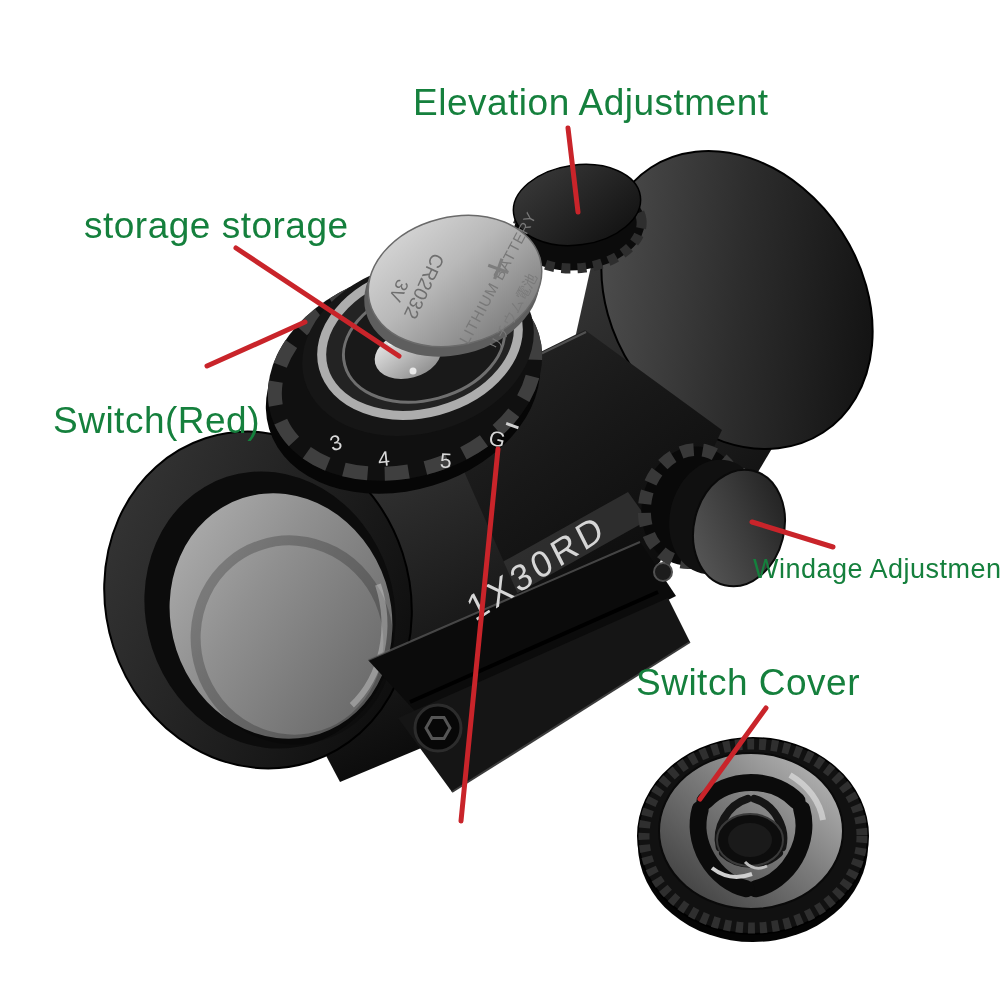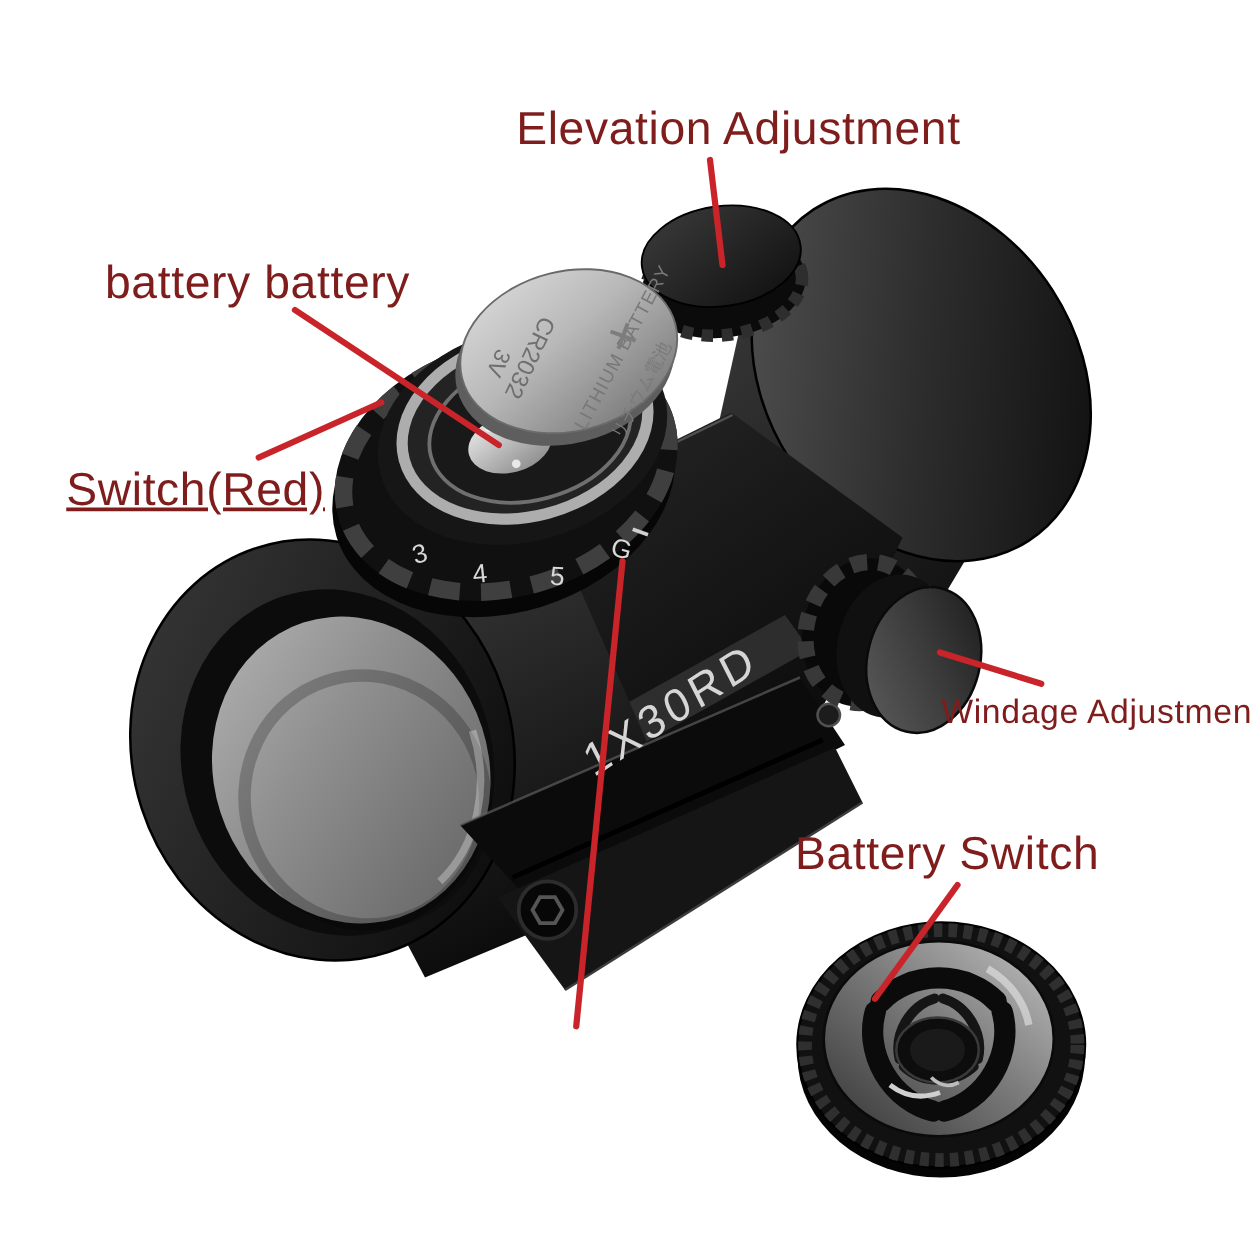--- a/index.html
+++ b/index.html
@@ -6,21 +6,21 @@
   .stage{
     position:relative;
     width:1000px;height:1000px;
     background:#ffffff;
     overflow:hidden;
     font-family:"Liberation Sans", sans-serif;
   }
   .stage svg{position:absolute;left:0;top:0;}
   .callout{
     position:absolute;
-    color:#7f1d1d;
+    color:#15803d;
     font-family:"Liberation Sans", sans-serif;
     white-space:nowrap;
     line-height:1;
     letter-spacing:0.5px;
   }
   .fs-big{font-size:37px;}
   .fs-small{font-size:27px;}
 </style>
 </head>
 <body>
@@ -181,18 +181,18 @@
     <line x1="568" y1="128" x2="578" y2="212"></line>
     <line x1="236" y1="248" x2="399" y2="356"></line>
     <line x1="207" y1="366" x2="305" y2="322"></line>
     <line x1="833" y1="547" x2="752" y2="522"></line>
     <line x1="766" y1="708" x2="700" y2="799"></line>
     <line x1="498" y1="449" x2="461" y2="821"></line>
   </g>
 </svg>
 
 <div class="callout fs-big" style="left:413px;top:84px;">Elevation Adjustment</div>
-<div class="callout fs-big" style="left:84px;top:207px;">battery battery</div>
-<div class="callout fs-big" style="left:53px;top:373px;text-decoration:underline;">Switch(Red)</div>
+<div class="callout fs-big" style="left:84px;top:207px;">storage storage</div>
+<div class="callout fs-big" style="left:53px;top:402px;">Switch(Red)</div>
 <div class="callout fs-small" style="left:753px;top:556px;">Windage Adjustment</div>
-<div class="callout fs-big" style="left:636px;top:664px;">Battery Switch</div>
+<div class="callout fs-big" style="left:636px;top:664px;">Switch Cover</div>
 
 </div>
 
 </body></html>

